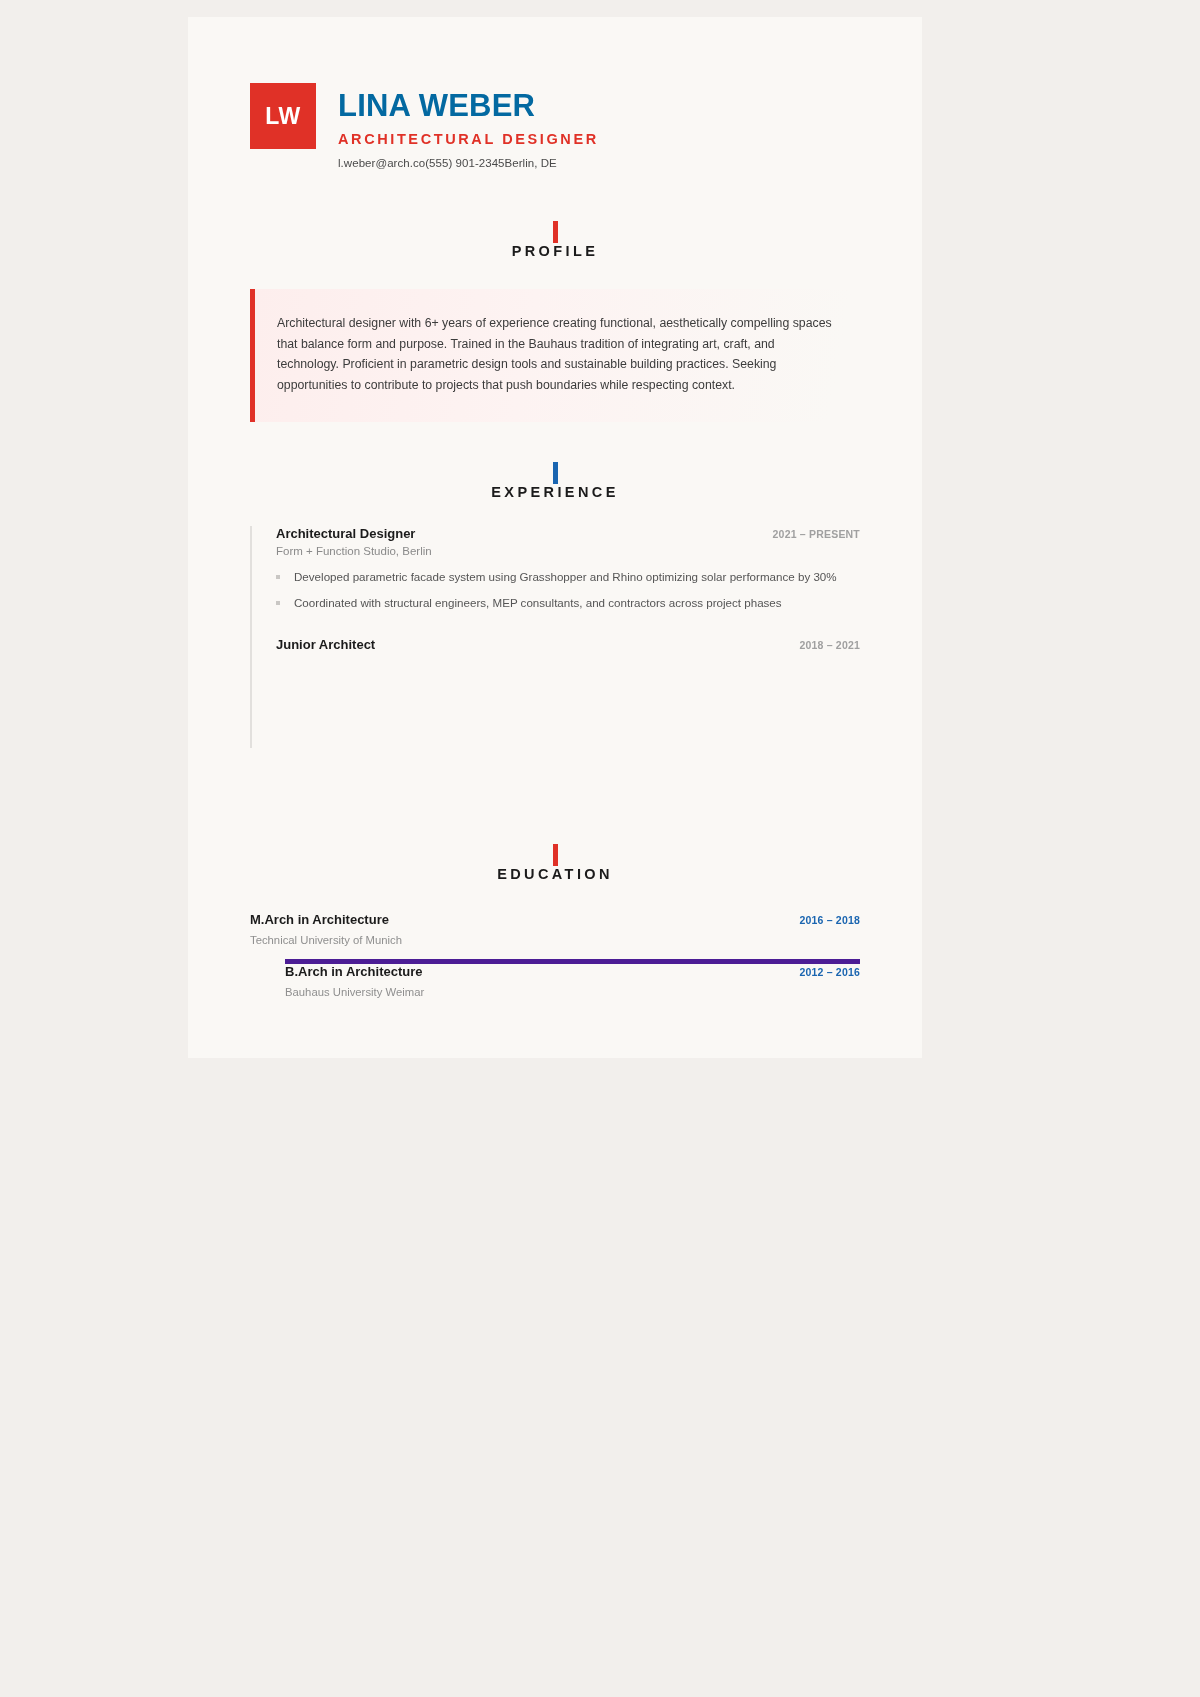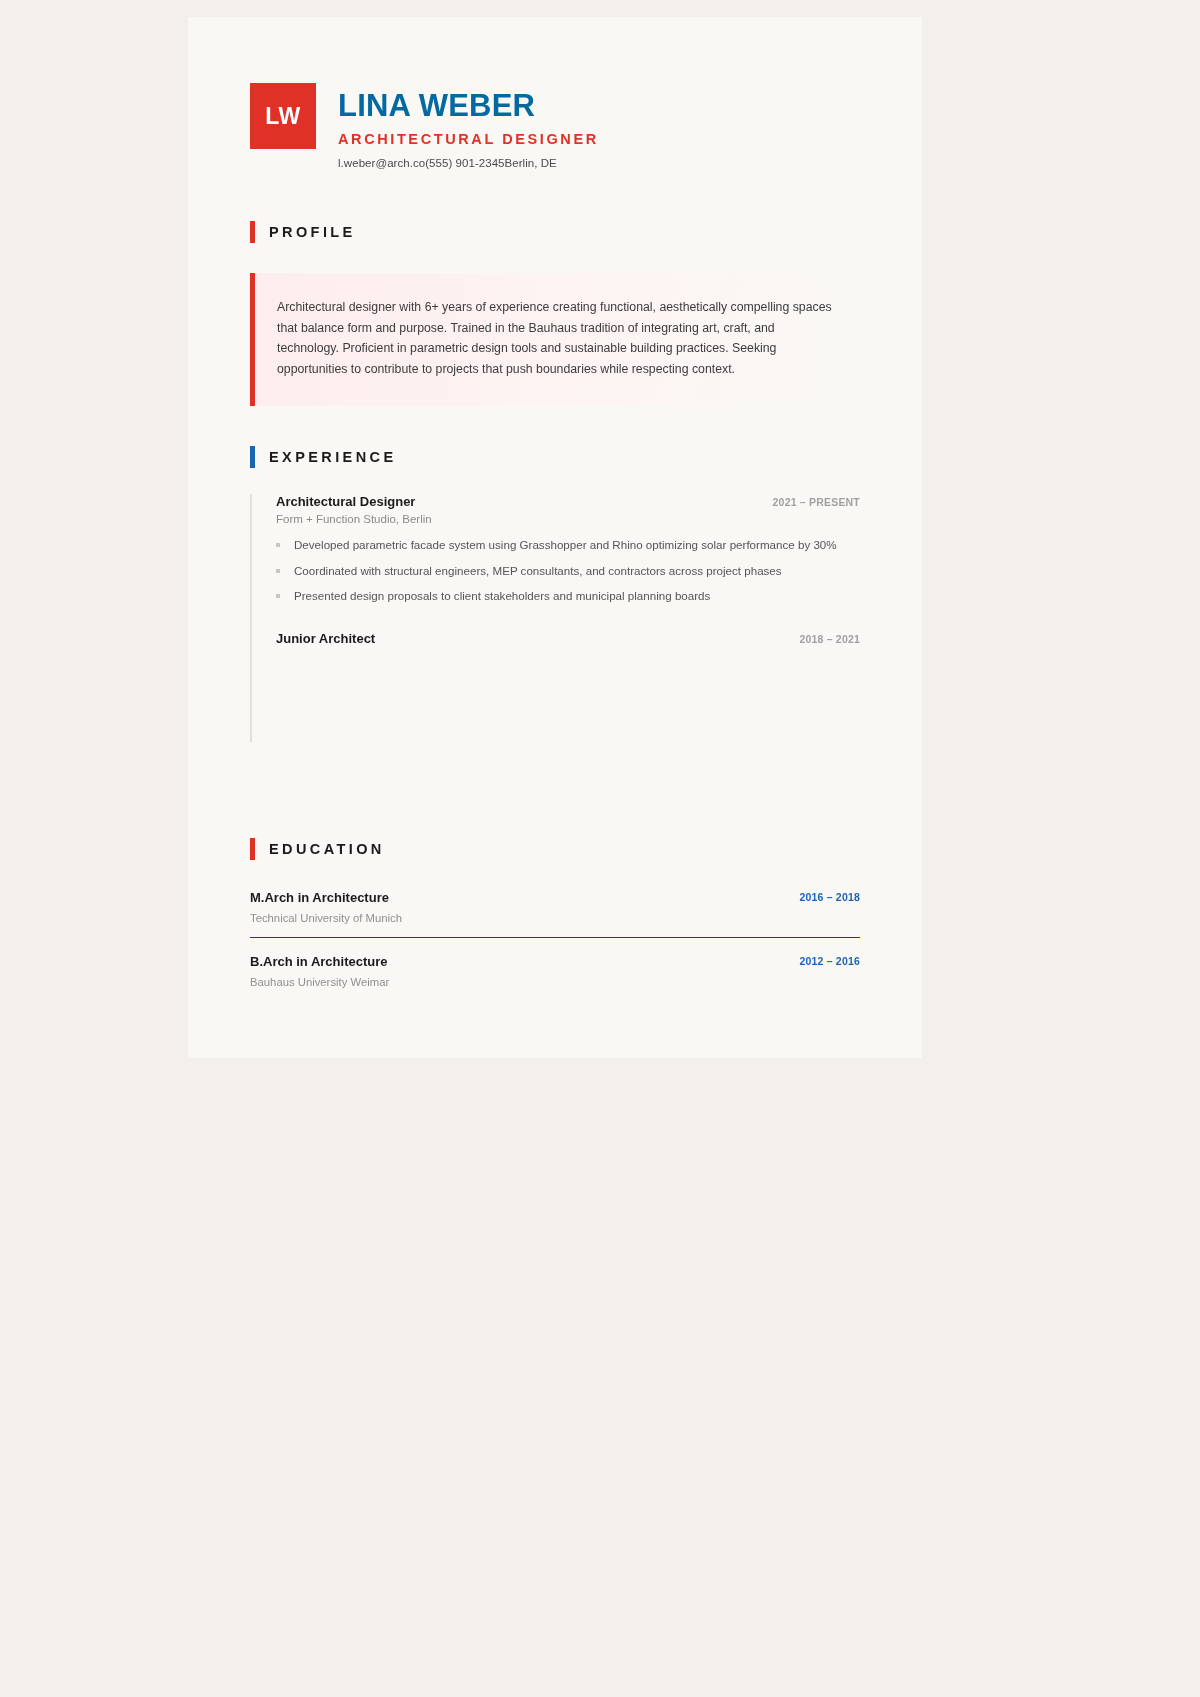--- a/index.html
+++ b/index.html
@@ -66,21 +66,22 @@
     font-size: 11.5px;
     color: #4a4a4a;
     margin-top: 10px;
     letter-spacing: 0.05px;
   }
 
   
   .section-title {
     display: flex;
     align-items: center;
-    gap: 14px;
+    gap: 0;
+    flex-direction: column;
   }
   .bar {
     width: 5px;
     height: 22px;
     flex: 0 0 auto;
     background: #e03127;
   }
   .bar.blue { background: #1a65b0; }
   .section-title .label {
     font-size: 14.5px;
@@ -151,22 +152,22 @@
     font-size: 11.6px;
     line-height: 17.6px;
     color: #555555;
   }
 
   
   .education-wrap { margin-top: 96px; }
   .edu-list { margin-top: 30px; }
   .edu-item { padding: 0 0 13px 0; }
   .edu-item + .edu-item {
-    border-top: 1px solid #4c1d95;
-    padding-top: 16px;
+    border-top: 5px solid #4c1d95;
+    margin-left: 35px;
   }
   .edu-row {
     display: flex;
     justify-content: space-between;
     align-items: center;
   }
   .edu-degree {
     font-size: 13px;
     font-weight: bold;
     color: #1b1b1b;
@@ -225,24 +226,20 @@
           <div class="job-company">Form + Function Studio, Berlin</div>
           <div class="job-bullets">
             <div class="bullet">
               <span class="bullet-dot"></span>
               <span class="bullet-text">Developed parametric facade system using Grasshopper and Rhino optimizing solar performance by 30%</span>
             </div>
             <div class="bullet">
               <span class="bullet-dot"></span>
               <span class="bullet-text">Coordinated with structural engineers, MEP consultants, and contractors across project phases</span>
             </div>
-            <div class="bullet">
-              <span class="bullet-dot"></span>
-              <span class="bullet-text">Presented design proposals to client stakeholders and municipal planning boards</span>
-            </div>
           </div>
         </div>
 
         <div class="job" style="padding-bottom:96px;">
           <div class="job-row">
             <span class="job-role">Junior Architect</span>
             <span class="job-dates">2018 – 2021</span>
           </div>
         </div>
 

